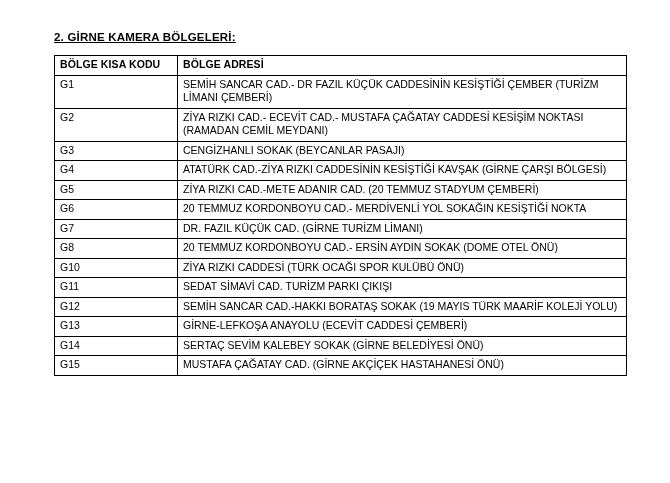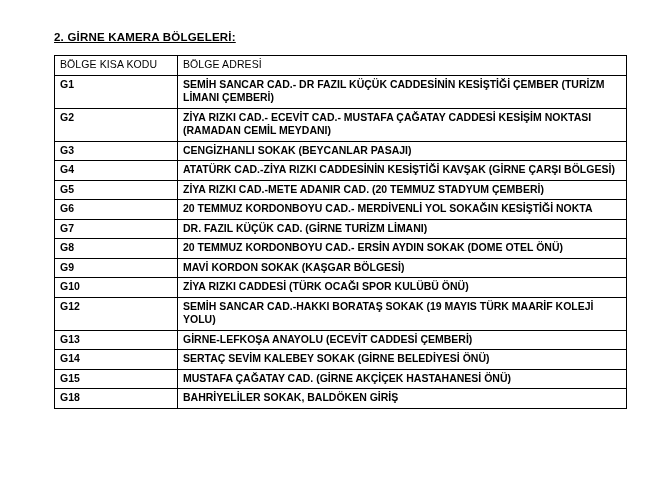--- a/index.html
+++ b/index.html
@@ -35,24 +35,24 @@
     table-layout: fixed;
   }
   table.zones th,
   table.zones td {
     border: 1px solid #000000;
     padding: 2px 4px 3px 5px;
     font-size: 10.5px;
     line-height: 13.5px;
     vertical-align: top;
     text-align: left;
-    font-weight: bold;
+    font-weight: normal;
   }
   table.zones th {
-    font-weight: normal;
+    font-weight: bold;
     letter-spacing: 0.1px;
     margin-top: 24px;
   }
   col.code-col { width: 123px; }
   col.addr-col { width: 449px; }
   .cell-code {
     white-space: nowrap;
   }
 </style>
 </head>
@@ -100,43 +100,39 @@
       </tr>
       <tr>
         <td class="cell-code">G7</td>
         <td>DR. FAZIL KÜÇÜK CAD. (GİRNE TURİZM LİMANI)</td>
       </tr>
       <tr>
         <td class="cell-code">G8</td>
         <td>20 TEMMUZ KORDONBOYU CAD.- ERSİN AYDIN SOKAK (DOME OTEL ÖNÜ)</td>
       </tr>
       <tr>
-        <td class="cell-code">G9</td>
-        <td>MAVİ KORDON SOKAK (KAŞGAR BÖLGESİ)</td>
+        <td class="cell-code">G10</td>
+        <td>ZİYA RIZKI CADDESİ (TÜRK OCAĞI SPOR KULÜBÜ ÖNÜ)</td>
       </tr>
       <tr>
-        <td class="cell-code">G10</td>
-        <td>ZİYA RIZKI CADDESİ (TÜRK OCAĞI SPOR KULÜBÜ ÖNÜ)</td>
+        <td class="cell-code">G11</td>
+        <td>SEDAT SİMAVİ CAD. TURİZM PARKI ÇIKIŞI</td>
       </tr>
       <tr>
         <td class="cell-code">G12</td>
         <td>SEMİH SANCAR CAD.-HAKKI BORATAŞ SOKAK (19 MAYIS TÜRK MAARİF KOLEJİ YOLU)</td>
       </tr>
       <tr>
         <td class="cell-code">G13</td>
         <td>GİRNE-LEFKOŞA ANAYOLU (ECEVİT CADDESİ ÇEMBERİ)</td>
       </tr>
       <tr>
         <td class="cell-code">G14</td>
         <td>SERTAÇ SEVİM KALEBEY SOKAK (GİRNE BELEDİYESİ ÖNÜ)</td>
       </tr>
       <tr>
         <td class="cell-code">G15</td>
         <td>MUSTAFA ÇAĞATAY CAD. (GİRNE AKÇİÇEK HASTAHANESİ ÖNÜ)</td>
       </tr>
-      <tr>
-        <td class="cell-code">G18</td>
-        <td>BAHRİYELİLER SOKAK, BALDÖKEN GİRİŞ</td>
-      </tr>
     </tbody>
   </table>
 
 </div>
 
 </body></html>

